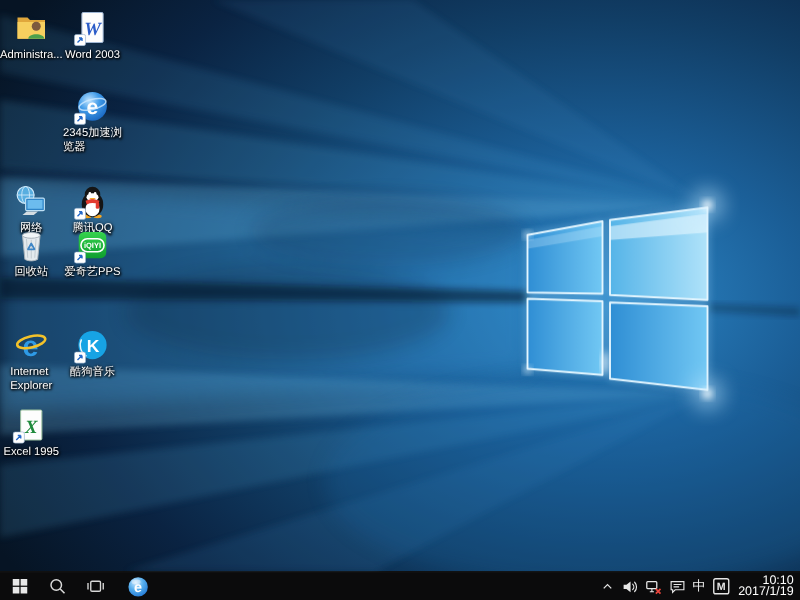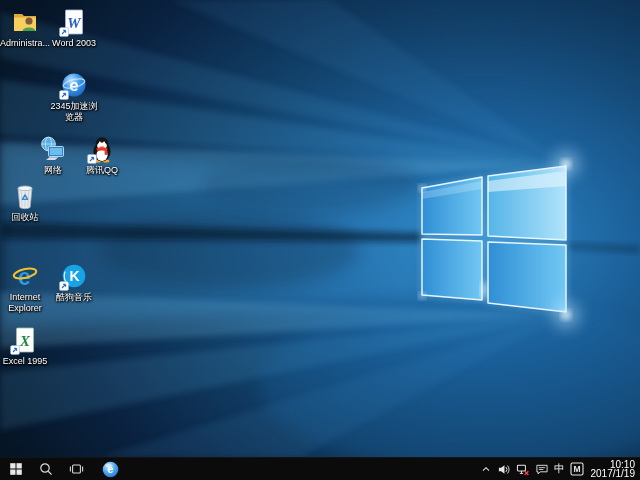--- a/index.html
+++ b/index.html
@@ -7,26 +7,26 @@
   body { font-family:"Liberation Sans","DejaVu Sans",sans-serif; overflow:hidden; background:#000; }
   #screen { position:relative; width:640px; height:480px; overflow:hidden; }
 
   
   #desktop { position:absolute; left:0; top:0; width:640px; height:457px; overflow:hidden; }
   #wallpaper { position:absolute; left:0; top:0; width:640px; height:457px; display:block; }
 
   
   .icon-cell { position:absolute; width:48px; display:flex; flex-direction:column; align-items:center; cursor:default; }
   .c1 { left:1px; } .c2 { left:50px; }
-  .r1 { top:8px; } .r2 { top:71px; } .r3 { top:135px;margin-left:28px; } .r4 { top:182px; }
+  .r1 { top:8px; } .r2 { top:71px; } .r3 { top:147px; } .r4 { top:182px; }
   .r5 { top:262px; } .r6 { top:326px; } .r7 { top:390px; }
   .icon-art { position:relative; width:28px; height:28px; }
   .icon-art > svg.main { width:28px; height:28px; display:block; }
   .shortcut-badge { position:absolute; left:-1px; bottom:-1px; width:10px; height:10px; }
-  .icon-label { margin-top:2px; font-size:9px; line-height:10.5px; color:#fff; text-align:center;
+  .icon-label { margin-top:2px; font-size:9px; line-height:10.5px; color:#fff; 
                 white-space:pre-line; text-shadow:0 1px 2px #000, 0 0 3px #000, 1px 1px 2px #000; }
 
   
   #taskbar { position:absolute; left:0; bottom:0; width:640px; height:23px; background:#0b0b0c;
              display:flex; align-items:center; border-top:1px solid #141414; }
   .tb-btn { width:26px; height:23px; display:flex; align-items:center; justify-content:center;
             background:transparent; border:none; }
   #start-btn { margin-left:3px; }
   #search-btn { margin-left:4px; }
   #taskview-btn { margin-left:4px; }
@@ -208,20 +208,40 @@
           <svg class="main" viewBox="0 0 28 28">
         <path d="M7 6.5l1.9 19c3.3 1.6 6.9 1.6 10.2 0l1.9-19c-4 2.1-10 2.1-14 0z" fill="#e3e9ed" stroke="#a8b2ba" stroke-width="0.8"></path>
         <ellipse cx="14" cy="6.3" rx="7.1" ry="2.3" fill="#f1f5f7" stroke="#a8b2ba" stroke-width="0.8"></ellipse>
         <path d="M10.2 9.2l1 15M14 9.8v15M17.8 9.2l-1 15" stroke="#bcc6cd" stroke-width="0.7" fill="none"></path>
         <path d="M14 12.8l2.6 4.6h-5.2z" fill="none" stroke="#3f86c6" stroke-width="1.4" stroke-linejoin="round"></path>
       </svg>
         </div>
       <span class="icon-label">回收站</span>
     </div>
 
+    <div class="icon-cell c2 r4">
+      <div class="icon-art">
+          <svg class="main" viewBox="0 0 28 28">
+        <defs>
+              <linearGradient id="gGreen" x1="0" y1="0" x2="0" y2="1">
+          <stop offset="0%" stop-color="#35d24e"></stop>
+                <stop offset="100%" stop-color="#0f9f2f"></stop>
+        </linearGradient>
+            </defs>
+        <rect x="3" y="3.5" width="22" height="21" rx="4.5" fill="url(#gGreen)"></rect>
+        <rect x="4.8" y="9" width="18.4" height="10.4" rx="5" fill="none" stroke="#fff" stroke-width="1.3"></rect>
+        <text x="14" y="16.6" font-size="6" font-weight="bold" fill="#fff" text-anchor="middle">iQIYI</text>
+      </svg>
+      <svg class="shortcut-badge" viewBox="0 0 10 10">
+        <rect x="0.5" y="0.5" width="9" height="9" rx="1.6" fill="#fff" stroke="#8aa8c8" stroke-width="0.5"></rect>
+        <path d="M3 7L6.6 3.4M6.6 3.4H4.2M6.6 3.4v2.4" stroke="#2468c8" stroke-width="1.1" fill="none"></path>
+      </svg>
+        </div>
+      <span class="icon-label">爱奇艺PPS</span>
+    </div>
 
     <div class="icon-cell c1 r5">
       <div class="icon-art">
           <svg class="main" viewBox="0 0 28 28">
         <text x="13.5" y="22.5" font-size="23" font-weight="bold" fill="#2e9ae6" text-anchor="middle">e</text>
         <ellipse cx="14" cy="11.5" rx="11.5" ry="4.4" fill="none" stroke="#f3c22a" stroke-width="2" transform="rotate(-13 14 11.5)"></ellipse>
       </svg>
         </div>
       <span class="icon-label">Internet
 Explorer</span>

